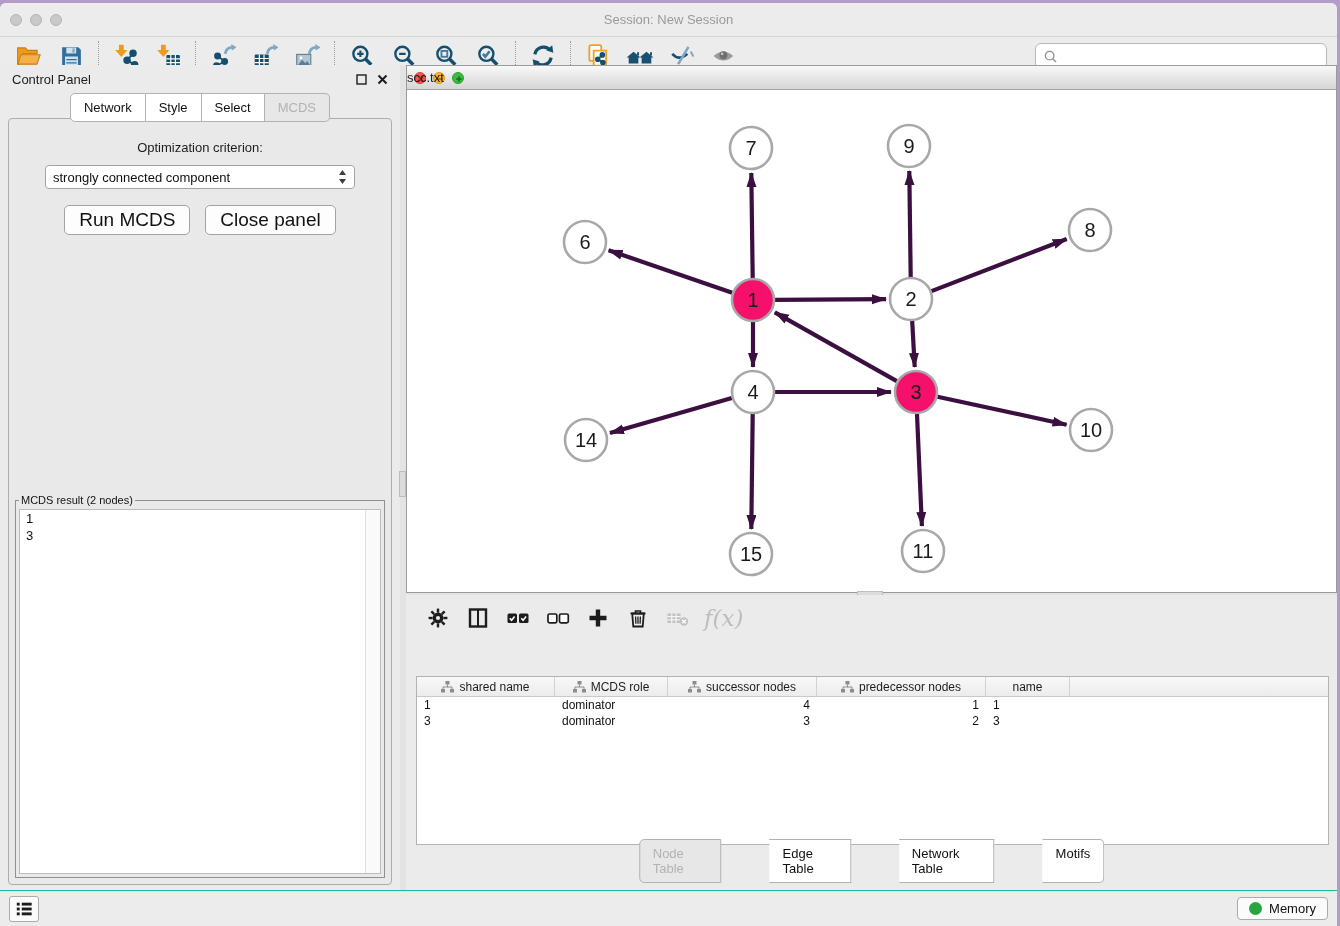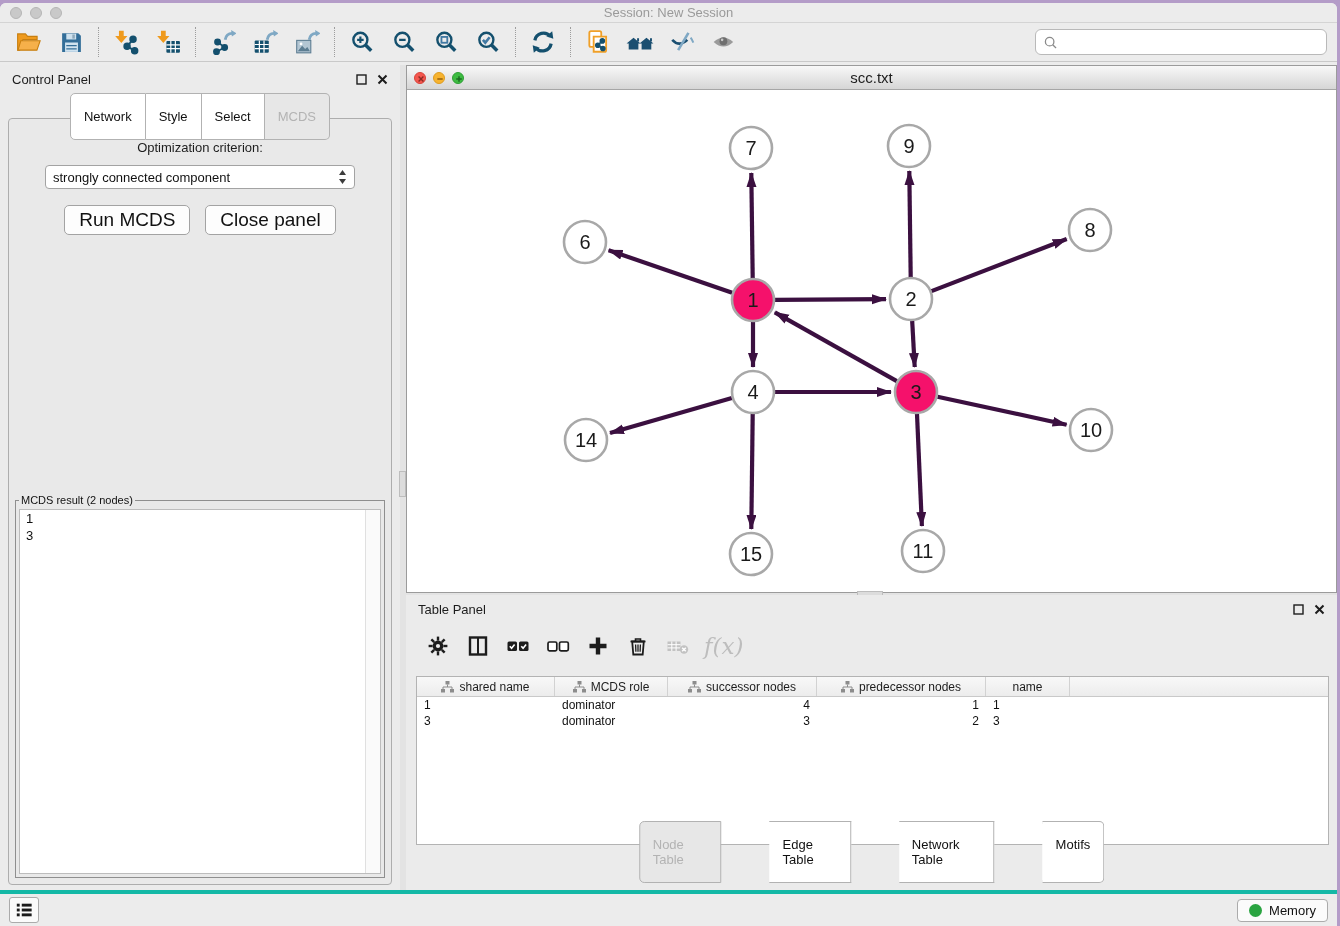--- a/index.html
+++ b/index.html
@@ -2,60 +2,60 @@
 <html><head>
 <meta charset="utf-8">
 <style>
   * { margin:0; padding:0; box-sizing:border-box; }
   html,body { width:1340px; height:926px; }
   body { font-family:"Liberation Sans","DejaVu Sans",sans-serif; background:#b49cc8; position:relative; overflow:hidden; }
 
   #app-window { position:absolute; left:0; top:3px; right:3px; bottom:0; background:#ececec; border-radius:6px 6px 0 0; overflow:hidden; }
 
   
-  #titlebar { height:20px; background:#ececec; border-bottom:1px solid #d4d4d4; position:relative; display:flex; align-items:center; }
+  #titlebar { height:34px; background:#ececec; border-bottom:1px solid #d4d4d4; position:relative; display:flex; align-items:center; }
   .mac-lights { display:flex; gap:8px; margin-left:10px; }
   .mac-light { width:12px; height:12px; border-radius:50%; background:#c9c9c9; border:1px solid #b5b5b5; position:relative; }
   .win-title { position:absolute; left:0; right:0; text-align:center; font-size:13px; color:#9a9a9a; pointer-events:none; }
 
   
   #main-toolbar { height:39px; background:#ececec; border-bottom:1px solid #c9c9c9; display:flex; align-items:center; padding-left:8px; }
   .tbtn { width:42px; height:32px; display:flex; align-items:center; justify-content:center; cursor:default; }
   .tsep { width:1px; height:30px; border-left:1px dotted #9d9d9d; margin:0 6px; }
   #quick-search { margin-left:auto; margin-right:10px; width:292px; height:26px; background:#fff; border:1px solid #b9b9b9; border-radius:6px; display:flex; align-items:center; padding:0 6px; }
   #quick-search input { border:none; outline:none; flex:1; font-size:13px; background:transparent; }
 
   
   #content { position:absolute; top:62px; bottom:36px; left:0; right:0; background:#e3e3e3; }
 
   
   #control-panel { position:absolute; left:0; top:0; width:400px; bottom:0; background:#ebebeb; }
   .panel-header { height:28px; display:flex; align-items:center; padding:0 12px; font-size:13px; color:#1d1d1d; }
   .panel-header .ph-icons { margin-left:auto; display:flex; gap:10px; align-items:center; }
   .tab-row { display:flex; justify-content:center; position:relative; z-index:2; }
-  .tab { font-size:13px; color:#111; background:#fff; border:1px solid #b2b2b2; border-left:none; padding:15px 13px; cursor:default; }
+  .tab { font-size:13px; color:#111; background:#fff; border:1px solid #b2b2b2; border-left:none; padding:6px 13px; cursor:default; }
   .tab:first-child { border-left:1px solid #b2b2b2; border-radius:5px 0 0 5px; }
   .tab:last-child { border-radius:0 5px 5px 0; }
   .tab.active { background:#e7e7e7; color:#b3b3b3; }
   #cp-box { position:absolute; left:8px; right:8px; top:53px; bottom:5px; border:1px solid #adadad; border-radius:4px; background:#e9e9e9; }
   #opt-label { margin-top:21px; text-align:center; font-size:13px; color:#1d1d1d; }
   #criterion-select { width:310px; height:24px; margin:10px auto 16px; background:#fff; border:1px solid #a3a3a3; border-radius:4px; display:flex; align-items:center; padding:0 7px; font-size:13px; color:#111; }
   #criterion-select .stepper { margin-left:auto; }
   .btn-row { display:flex; justify-content:center; gap:15px; margin-top:13px; }
   .push-btn { font-size:19px; color:#111; background:#fdfdfd; border:1px solid #a3a3a3; border-radius:5px; padding:3px 14px; cursor:default; }
   #mcds-fieldset { position:absolute; left:6px; right:6px; top:375px; bottom:6px; border:1px solid #8f8f8f; font-size:13px; color:#111; padding:1px; }
   #mcds-fieldset legend { padding:0 2px; margin-left:2px; font-size:11px; }
   #mcds-result-box { position:absolute; left:2px; right:2px; top:2px; bottom:2px; background:#fff; border:1px solid #bdbdbd; overflow:hidden; }
   #mcds-scroll { position:absolute; right:0; top:0; bottom:0; width:15px; background:#fafafa; border-left:1px solid #e0e0e0; }
   .result-line { font-size:13px; color:#111; padding:1px 6px 0 6px; line-height:16px; }
 
   
   #net-window { position:absolute; left:406px; top:0; width:931px; height:528px; background:#fff; border:1px solid #9b9b9b; }
   #net-titlebar { height:24px; background:linear-gradient(#f8f8f8,#d6d6d6); border-bottom:1px solid #a6a6a6; display:flex; align-items:center; padding:0 7px; position:relative; }
-  #net-title { position:absolute; left:0; right:0; text-align:center; font-size:15px; color:#1d1d1d; pointer-events:none; }
+  #net-title { position:absolute; left:0; right:0; text-align:left; font-size:13px; color:#1d1d1d; pointer-events:none; }
   .tl { width:12px; height:12px; border-radius:50%; position:relative; }
   .tl svg { position:absolute; left:1.1px; top:1.1px; }
   #net-canvas { position:absolute; left:0; right:0; top:25px; bottom:0; background:#fff; }
 
   
   .v-grip { position:absolute; left:399px; top:406px; width:7px; height:26px; background:#dcdcdc; border:1px solid #bdbdbd; }
   .h-grip { position:absolute; left:857px; top:526px; width:26px; height:6px; background:#dcdcdc; border:1px solid #bdbdbd; }
 
   
   #table-panel { position:absolute; left:406px; top:530px; width:931px; bottom:0; background:#ebebeb; }
@@ -65,21 +65,21 @@
   #tp-tablebox { position:absolute; left:10px; right:8px; top:81px; bottom:45px; background:#fff; border:1px solid #b3b3b3; overflow:hidden; }
   .thead { display:flex; height:20px; background:linear-gradient(#f8f8f8,#ececec); border-bottom:1px solid #c9c9c9; }
   .th { display:flex; align-items:center; justify-content:center; gap:5px; font-size:12px; color:#1d1d1d; border-right:1px solid #d2d2d2; }
   .trow { display:flex; height:16px; }
   .td { font-size:12px; color:#111; padding:0 7px; line-height:16px; white-space:nowrap; overflow:hidden; }
   .ta-r { text-align:right; }
   .c0 { width:138px; } .c1 { width:113px; } .c2 { width:149px; } .c3 { width:169px;text-align:right; } .c4 { width:84px; }
   #tp-tabs { position:absolute; bottom:7px; left:50%; transform:translateX(-50%); display:flex;gap:48px; }
 
   
-  #status-bar { position:absolute; left:0; right:0; bottom:0; height:36px; background:#ececec; border-top:4px solid #14b8a6; display:flex; align-items:center; padding:0 9px; }
+  #status-bar { position:absolute; left:0; right:0; bottom:0; height:36px; background:#ececec; border-top:1px solid #14b8a6; display:flex; align-items:center; padding:0 9px; }
   #list-btn { width:30px; height:26px; background:#fbfbfb; border:1px solid #ababab; border-radius:3px; display:flex; align-items:center; justify-content:center; }
   #memory-btn { margin-left:auto; display:flex; align-items:center; gap:7px; background:#fbfbfb; border:1px solid #ababab; border-radius:4px; padding:3px 11px; font-size:13px; color:#111; }
   #memory-dot { width:13px; height:13px; border-radius:50%; background:#2aa441; }
 </style>
 </head>
 <body>
 
 <div id="app-window">
 
   <div id="titlebar">
@@ -399,31 +399,20 @@
               <text x="516" y="467" text-anchor="middle" font-size="20" fill="#1a1a1a" font-family="Liberation Sans, DejaVu Sans, sans-serif">11</text>
             </g>
           </svg>
       </div>
     </div>
 
     <div class="v-grip"></div>
     <div class="h-grip"></div>
 
     <div id="table-panel">
-      <div class="panel-header">
-        <span>Table Panel</span>
-        <span class="ph-icons">
-          <svg width="11" height="11" viewBox="0 0 11 11">
-              <rect x="1" y="1" width="9" height="9" fill="none" stroke="#1d1d1d" stroke-width="1.4"></rect>
-            </svg>
-          <svg width="11" height="11" viewBox="0 0 11 11">
-              <path d="M1.5 1.5 L9.5 9.5 M9.5 1.5 L1.5 9.5" stroke="#1d1d1d" stroke-width="2"></path>
-            </svg>
-        </span>
-      </div>
       <div id="tp-toolbar">
         <div class="tp-btn">
           <svg width="24" height="24" viewBox="0 0 24 24">
               <g fill="#1c1c1c">
                 <circle cx="12" cy="12" r="5.4"></circle>
                 <rect x="10.8" y="2.6" width="2.4" height="4"></rect>
                 <rect x="10.8" y="17.4" width="2.4" height="4"></rect>
                 <rect x="10.8" y="2.6" width="2.4" height="4" transform="rotate(45 12 12)"></rect>
                 <rect x="10.8" y="17.4" width="2.4" height="4" transform="rotate(45 12 12)"></rect>
                 <rect x="10.8" y="2.6" width="2.4" height="4" transform="rotate(90 12 12)"></rect>

